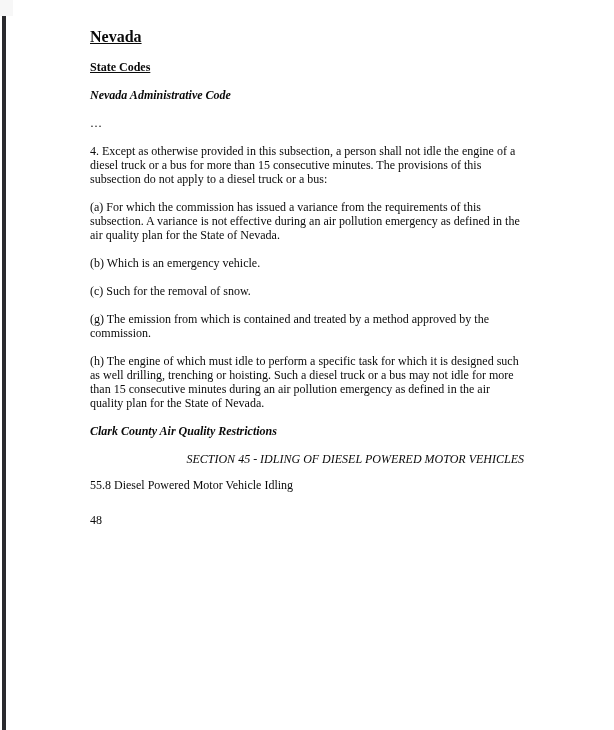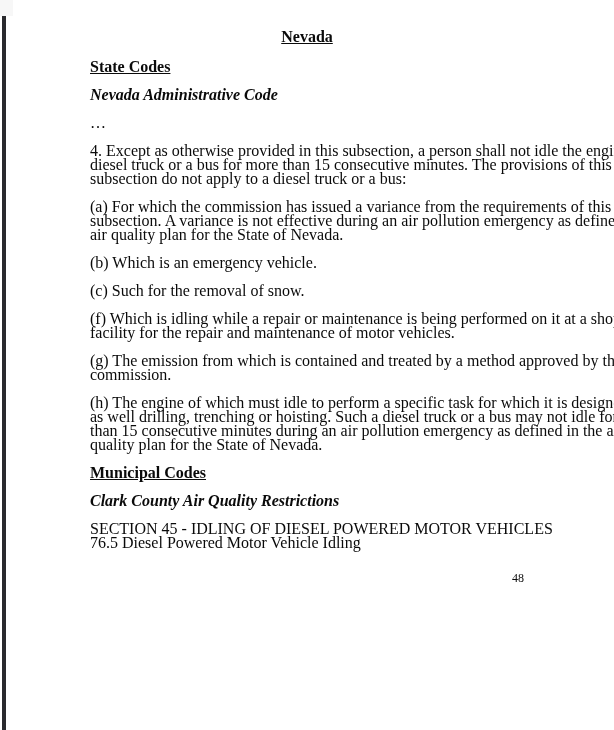--- a/index.html
+++ b/index.html
@@ -35,47 +35,48 @@
     position: absolute;
     left: 90px;
     top: 28px;
     width: 434px;
   }
   .doc-title {
     font-size: 16px;
     line-height: 18px;
     font-weight: bold;
     text-decoration: underline;
-    text-align: center;
+    text-align: left;
     margin: 0 0 14px 0;
   }
   .block {
-    font-size: 16px;
+    font-size: 12px;
     line-height: 14px;
-    margin: 0 0 14px 0;
+    margin: 12px 0 14px 0;
     white-space: pre;
   }
   .h2u {
     font-weight: bold;
     text-decoration: underline;
   }
   .h2 {
     font-weight: bold;
     font-style: italic;
   }
   .center {
-    text-align: left;
+    text-align: right;
+    font-style: italic;
   }
   .tight {
     margin-bottom: 0;
   }
   .page-number {
     font-size: 12px;
     line-height: 14px;
-    text-align: right;
+    text-align: left;
     margin-top: 21px;
     white-space: pre;
   }
 </style>
 </head>
 <body>
 
 <div class="corner-notch"></div>
 <div class="edge-stripe"></div>
 
@@ -97,34 +98,31 @@
   <div class="block">(a) For which the commission has issued a variance from the requirements of this
 subsection. A variance is not effective during an air pollution emergency as defined in the
 air quality plan for the State of Nevada.</div>
 
   <div class="block">(b) Which is an emergency vehicle.</div>
 
   <div class="block">(c) Such for the removal of snow.</div>
 
 
 
-  <div class="block">(f) Which is idling while a repair or maintenance is being performed on it at a shop or
-facility for the repair and maintenance of motor vehicles.</div>
 
   <div class="block">(g) The emission from which is contained and treated by a method approved by the
 commission.</div>
 
   <div class="block">(h) The engine of which must idle to perform a specific task for which it is designed such
 as well drilling, trenching or hoisting. Such a diesel truck or a bus may not idle for more
 than 15 consecutive minutes during an air pollution emergency as defined in the air
 quality plan for the State of Nevada.</div>
 
-  <div class="block h2u">Municipal Codes</div>
 
   <div class="block h2">Clark County Air Quality Restrictions</div>
 
   <div class="block center tight">SECTION 45 - IDLING OF DIESEL POWERED MOTOR VEHICLES</div>
 
-  <div class="block tight">76.5 Diesel Powered Motor Vehicle Idling</div>
+  <div class="block tight">55.8 Diesel Powered Motor Vehicle Idling</div>
 
   <div class="page-number">48</div>
 
 </div>
 
 </body></html>

